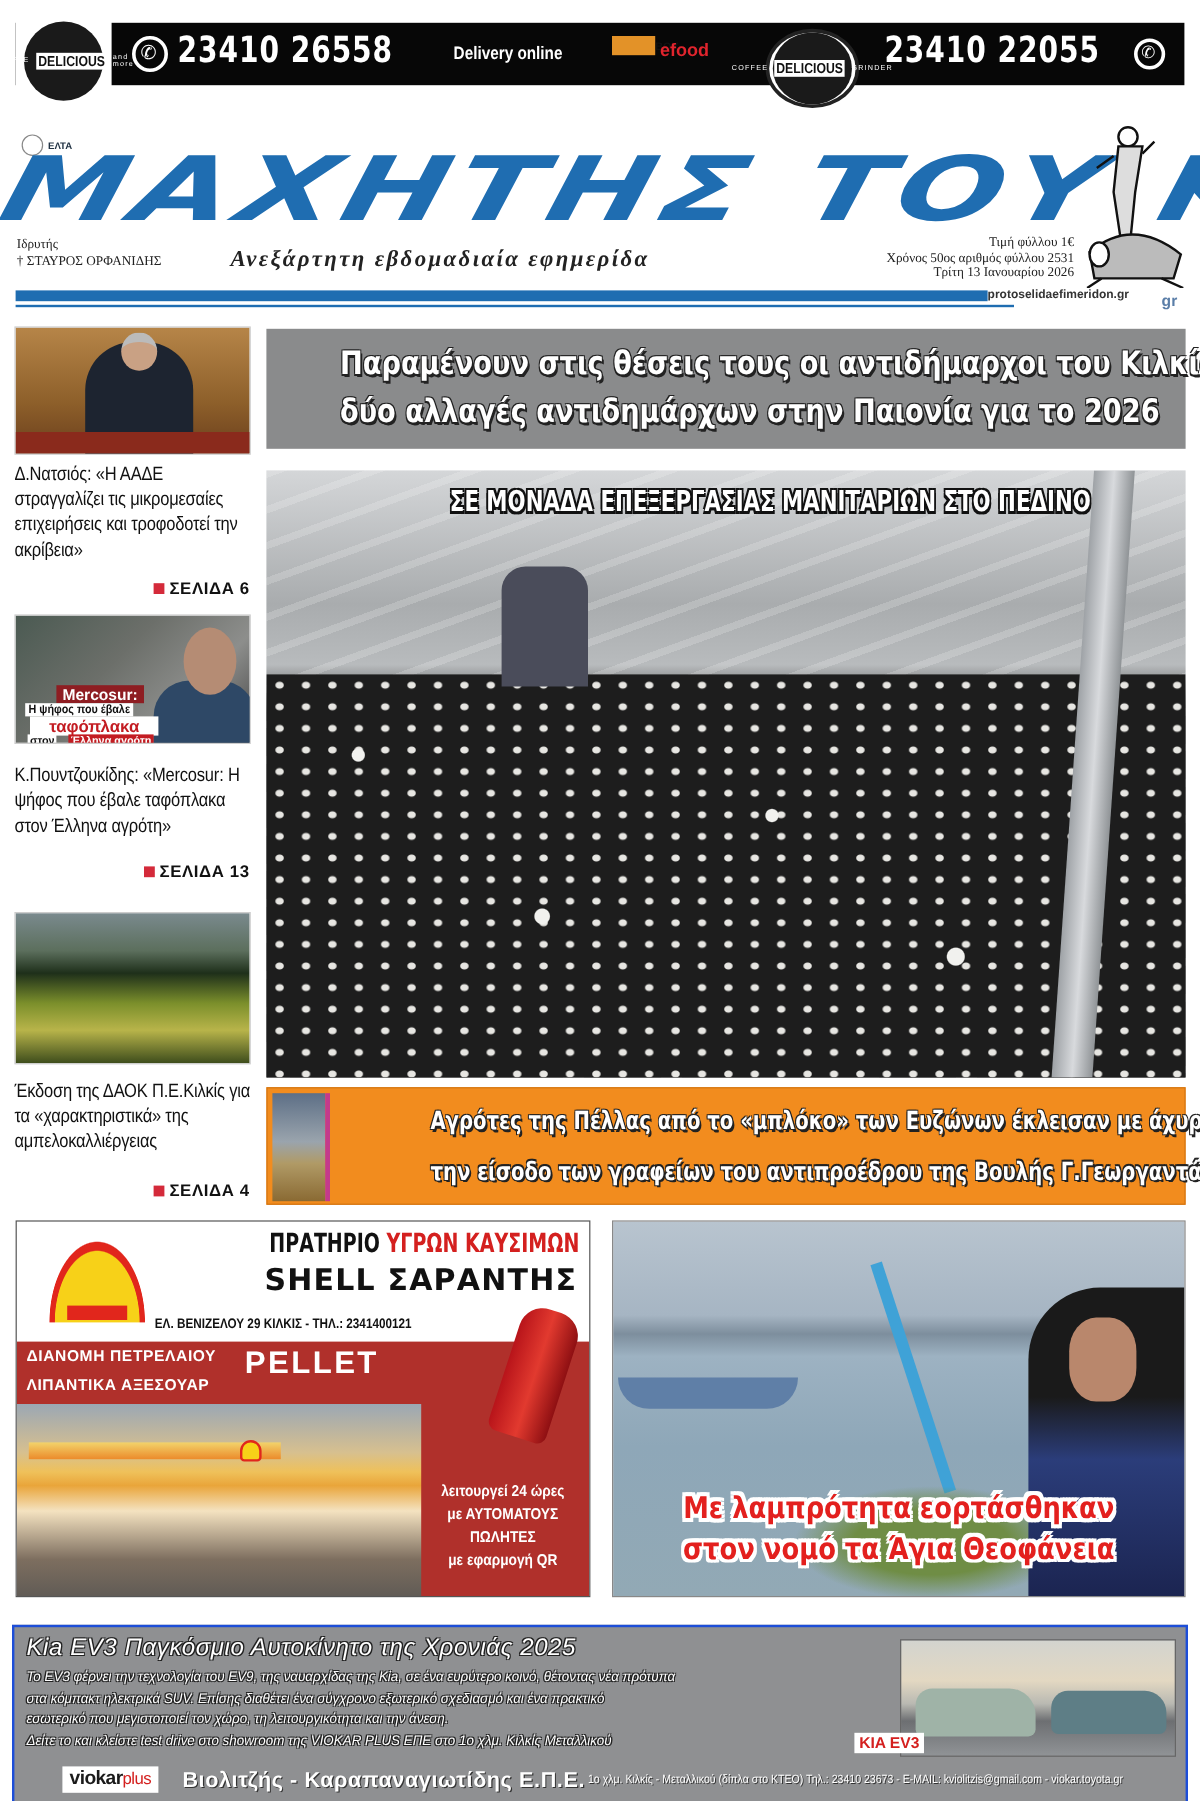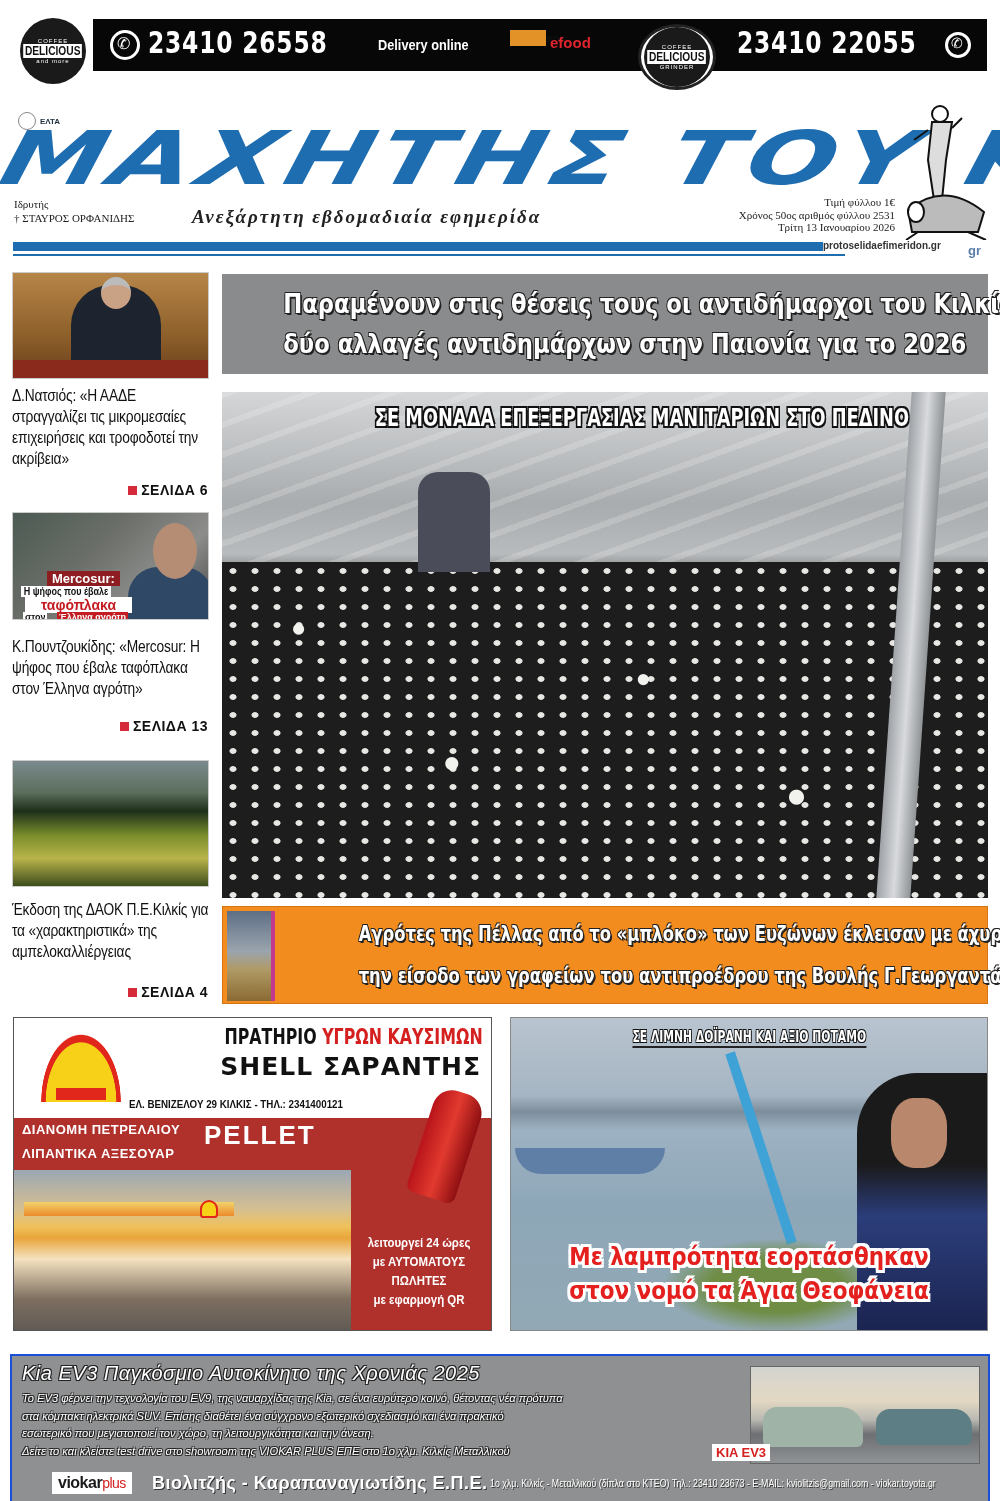--- a/index.html
+++ b/index.html
@@ -2,21 +2,21 @@
 <html><head>
 <meta charset="utf-8">
 <style>
   * { box-sizing: border-box; margin: 0; padding: 0; }
   html, body { width: 1000px; height: 1501px; background: #fff; overflow: hidden; }
   body { font-family: "Liberation Sans", sans-serif; position: relative; color: #111; }
 
   
   .top-banner { position: absolute; left: 13px; top: 19px; width: 974px; height: 52px; background: #070707; }
   .badge { position: absolute; width: 78px; height: 78px; border-radius: 50%; background: #fff; border: 3px solid #222; display:flex; flex-direction:column; align-items:center; justify-content:center; }
-  .badge .inner { width: 66px; height: 66px; border-radius: 50%; background: #1a1a1a; color: #fff; display:flex; flex-direction:column; align-items:center; justify-content:center; }
+  .badge .inner { width: 66px; height: 66px; border-radius: 50%; background: #1a1a1a; color: #fff; display:flex; flex-direction:row; align-items:center; justify-content:center; }
   .badge .small { font-size: 6px; letter-spacing: 1px; }
   .badge .big { font-family: "Liberation Sans", sans-serif; font-weight: bold; font-size: 12px; background:#fff; color:#111; padding: 0 2px; transform: scaleX(0.85); }
   .badge-left { left: 13px; top: 16px; width: 80px; height: 70px; border-radius: 0; border: none; background: #fff; }
   .badge-right { left: 638px; top: 24px; width: 78px; height: 66px; border-radius: 50%; background:#fff; }
   .phone { position: absolute; color: #fff; font-weight: bold; font-size: 30px; letter-spacing: 1px; font-family: "DejaVu Sans", sans-serif; transform: scaleX(0.78); transform-origin: left center; }
   .phone1 { left: 148px; top: 25px; }
   .phone2 { left: 737px; top: 25px; }
   .wa-icon { position: absolute; left: 110px; top: 30px; width: 30px; height: 30px; border: 3px solid #fff; border-radius: 50%; }
   .wa-icon::after { content: "\2706"; position:absolute; left:4px; top:1px; color:#fff; font-size:16px; }
   .call-icon { position: absolute; left: 945px; top: 32px; width: 26px; height: 26px; border: 3px solid #fff; border-radius: 50%; }
@@ -265,21 +265,20 @@
     <div>με εφαρμογή QR</div>
   </div>
 </div>
 
 <div class="theo">
   <div class="boat"></div>
   <div class="ribbon"></div>
   <div class="leaves"></div>
   <div class="priest"></div>
   <div class="face"></div>
-  <div class="theo-kicker"><span>ΣΕ ΛΙΜΝΗ ΔΟΪΡΑΝΗ ΚΑΙ ΑΞΙΟ ΠΟΤΑΜΟ</span></div>
   <div class="theo-title">
     <span>Με λαμπρότητα εορτάσθηκαν</span>
     <span>στον νομό τα Άγια Θεοφάνεια</span>
   </div>
 </div>
 
 <div class="kia-ad">
   <div class="kia-title">Kia EV3 Παγκόσμιο Αυτοκίνητο της Χρονιάς 2025</div>
   <div class="kia-body">
     <div>Το EV3 φέρνει  την τεχνολογία του EV9, της ναυαρχίδας της Kia, σε ένα ευρύτερο κοινό, θέτοντας νέα πρότυπα</div>

